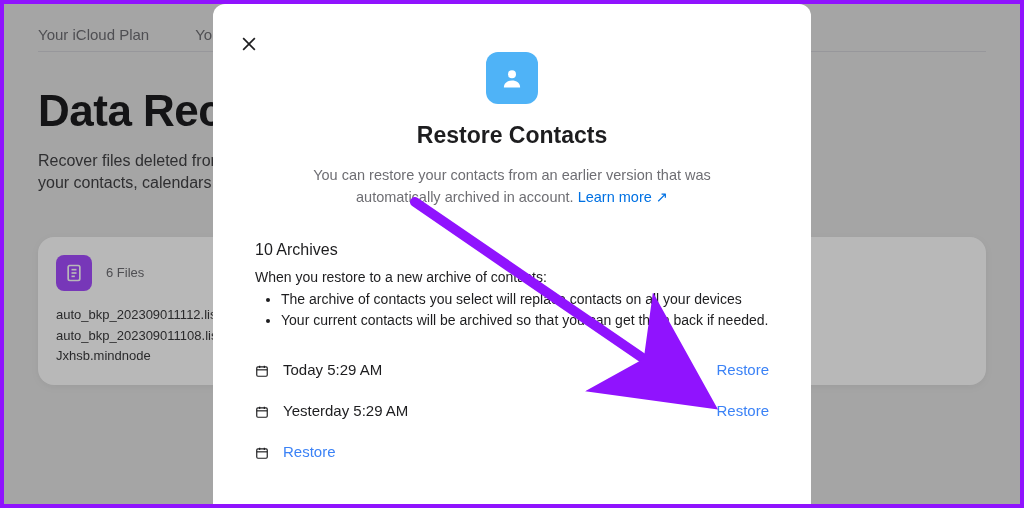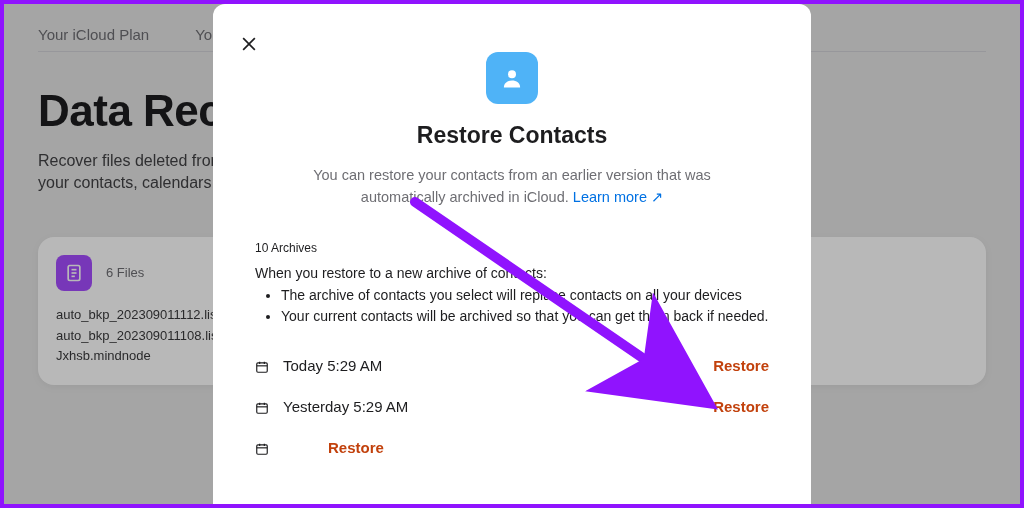--- a/index.html
+++ b/index.html
@@ -91,33 +91,33 @@
   background: #4fb3f7;
   margin: 0 auto 18px;
   display: flex; align-items: center; justify-content: center;
 }
 .modal-title { text-align: center; font-size: 23px; font-weight: 700; color: #1d1d1f; margin-bottom: 16px; }
 .modal-desc {
   text-align: center; font-size: 14.5px; color: #6e6e73; line-height: 1.5;
   max-width: 480px; margin: 0 auto 32px;
 }
 .modal-desc a { color: #0071e3; text-decoration: none; margin-top: 44px; }
-.archives-title { font-size: 12px; font-weight: 400; color: #1d1d1f; margin-bottom: 10px; }
+.archives-title { font-size: 16px; font-weight: 400; color: #1d1d1f; margin-bottom: 10px; }
 .archives-note  { font-size: 14px; color: #1d1d1f; margin-bottom: 4px; }
 .modal-body ul { padding-left: 26px; margin-bottom: 18px; }
 .modal-body li { font-size: 14px; color: #1d1d1f; line-height: 1.5; }
 .archive-row {
   display: flex; align-items: flex-end; gap: 14px;
   padding: 12px 0;
   font-size: 15px;
   color: #1d1d1f;
 }
 .archive-row .cal-icon { width: 14px; height: 14px; flex-shrink: 0; }
 .archive-row .date { flex: 1; }
-.archive-row .restore { font-weight: 700; color: #c2410c; cursor: pointer; margin-left: 45px; }
+.archive-row .restore { font-weight: 400; color: #3b82f6; cursor: pointer; }
 .arrow {
   position: absolute;
   pointer-events: none;
   z-index: 900;
 }
 </style>
 </head>
 <body>
 
 <div class="page-bg">
@@ -178,21 +178,21 @@
   </div>
   <div class="modal-body">
     <div class="app-icon">
       <svg width="30" height="30" viewBox="0 0 24 24" fill="#fff">
           <circle cx="12" cy="9" r="3.2"></circle>
           <path d="M5.5 19.5c0-3.6 2.9-5.5 6.5-5.5s6.5 1.9 6.5 5.5" fill="#fff"></path>
         </svg>
     </div>
     <h2 class="modal-title">Restore Contacts</h2>
     <p class="modal-desc">
-      <span>You can restore your contacts from an earlier version that was automatically archived in iCloud. </span><a href="#">Learn more ↗</a>
+      <span>You can restore your contacts from an earlier version that was automatically archived in account. </span><a href="#">Learn more ↗</a>
     </p>
     <div class="archives-title">10 Archives</div>
     <div class="archives-note">When you restore to a new archive of contacts:</div>
     <ul>
       <li>The archive of contacts you select will replace contacts on all your devices</li>
       <li>Your current contacts will be archived so that you can get them back if needed.</li>
     </ul>
 
     <div class="archive-row">
       <svg class="cal-icon" viewBox="0 0 24 24" fill="none" stroke="#1d1d1f" stroke-width="2">

